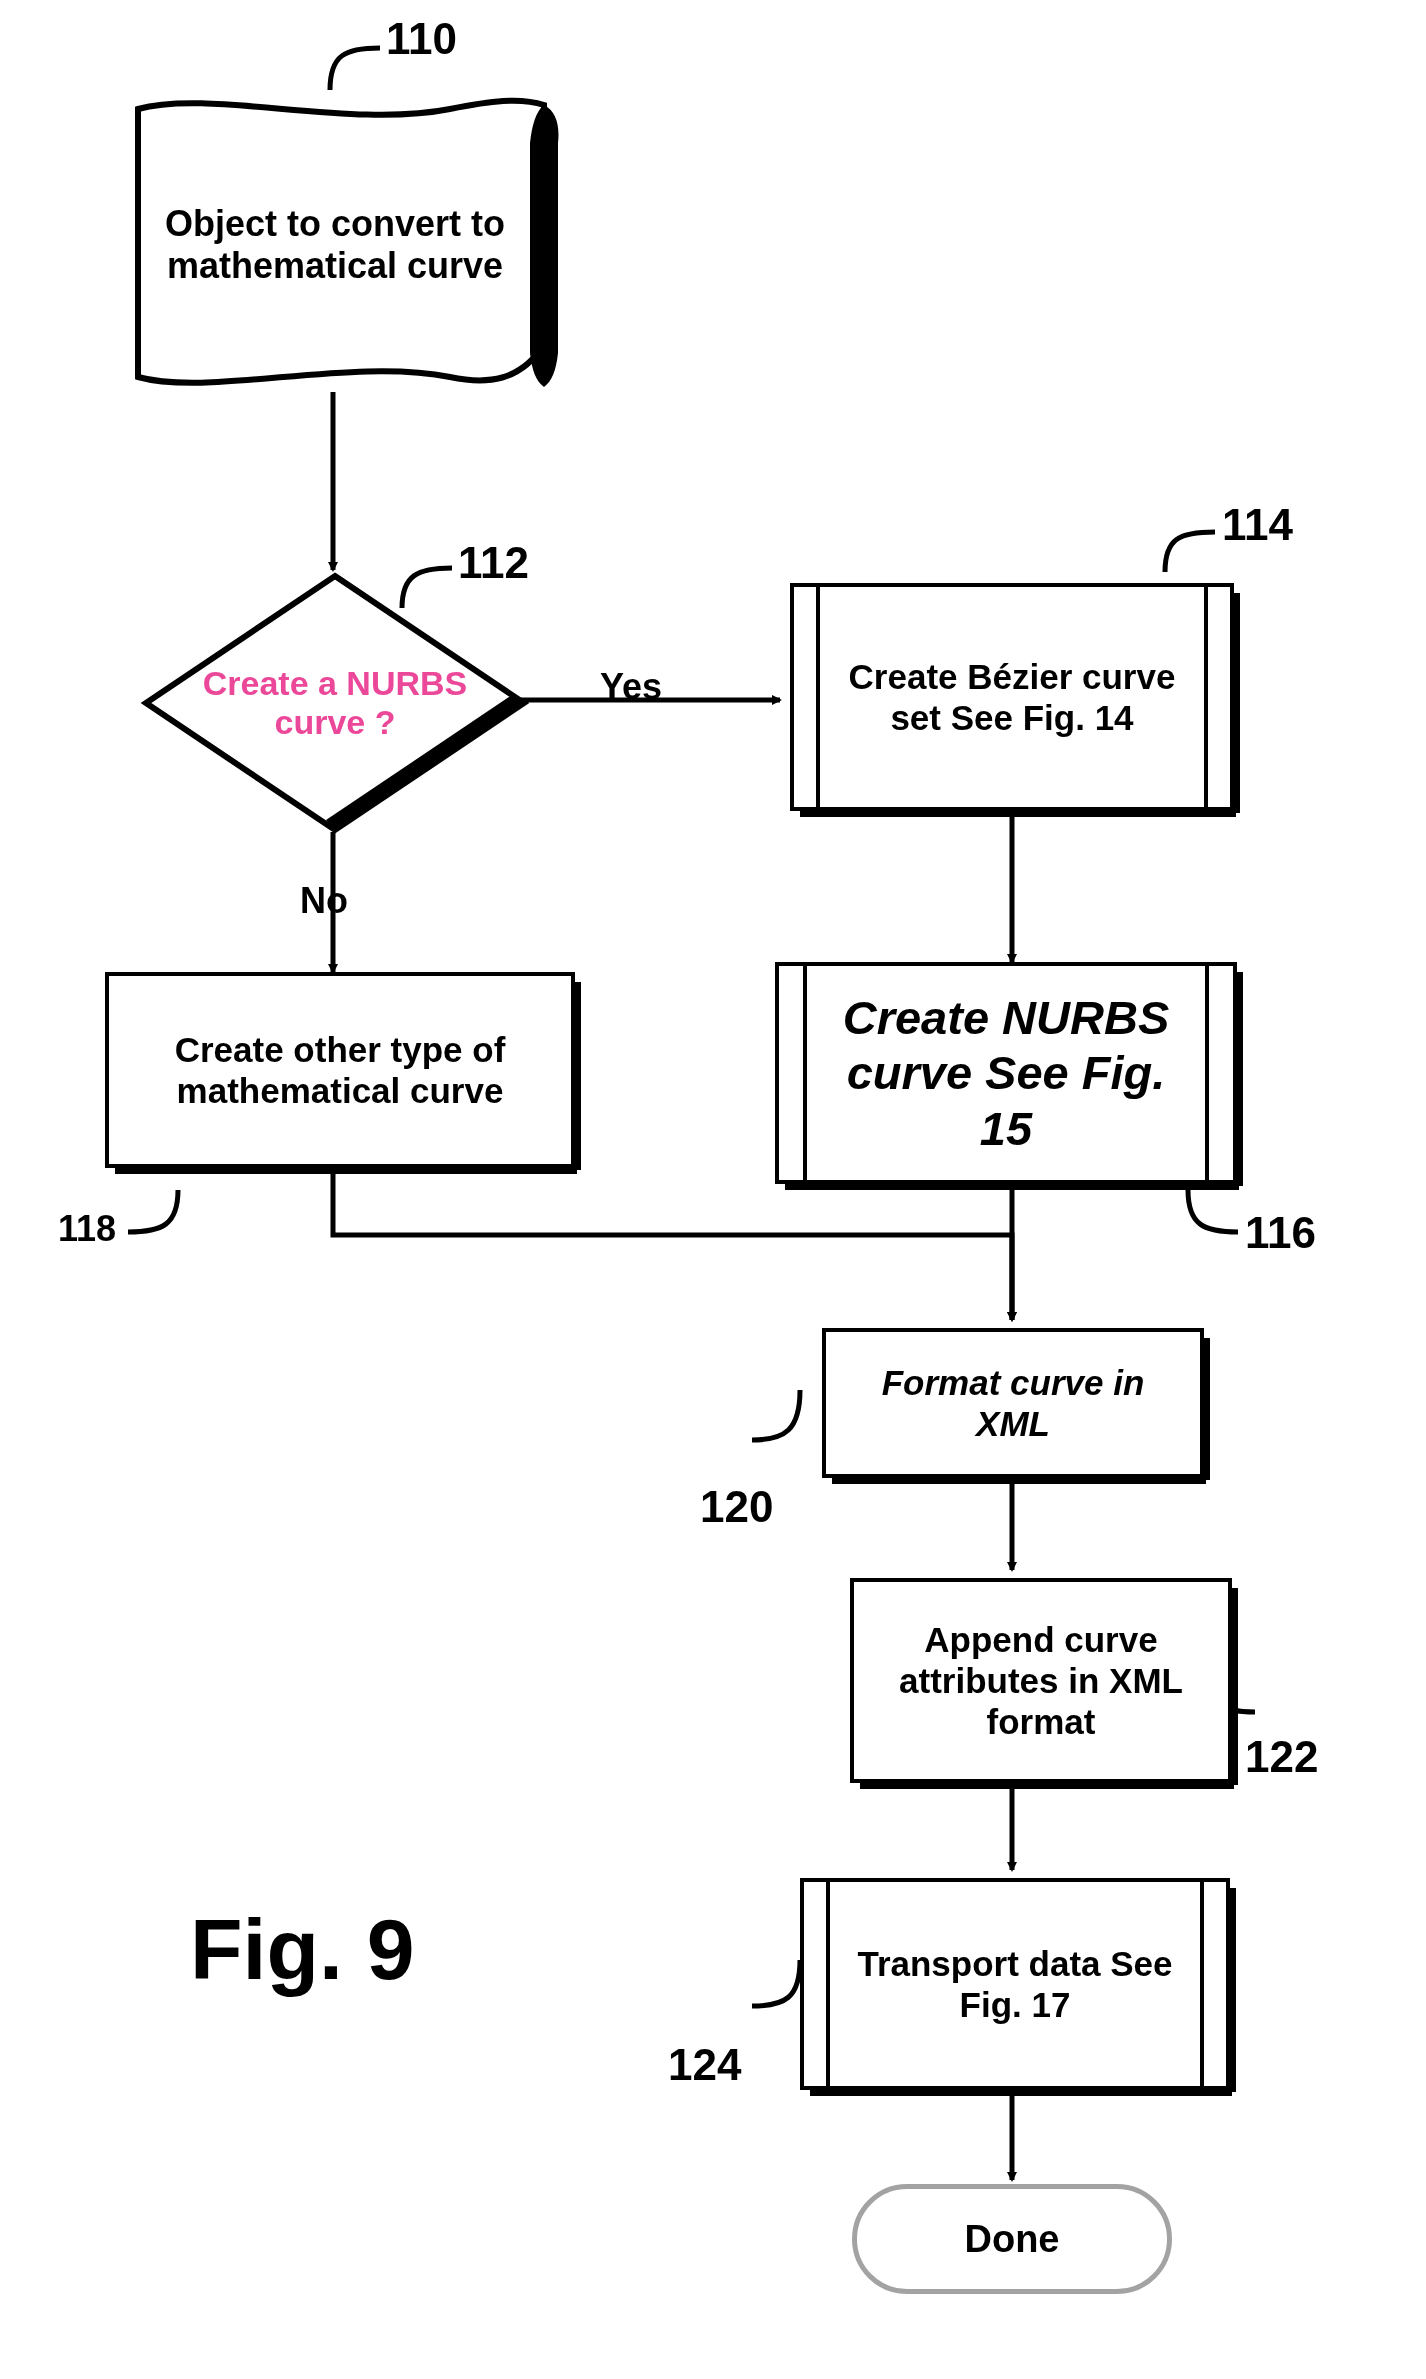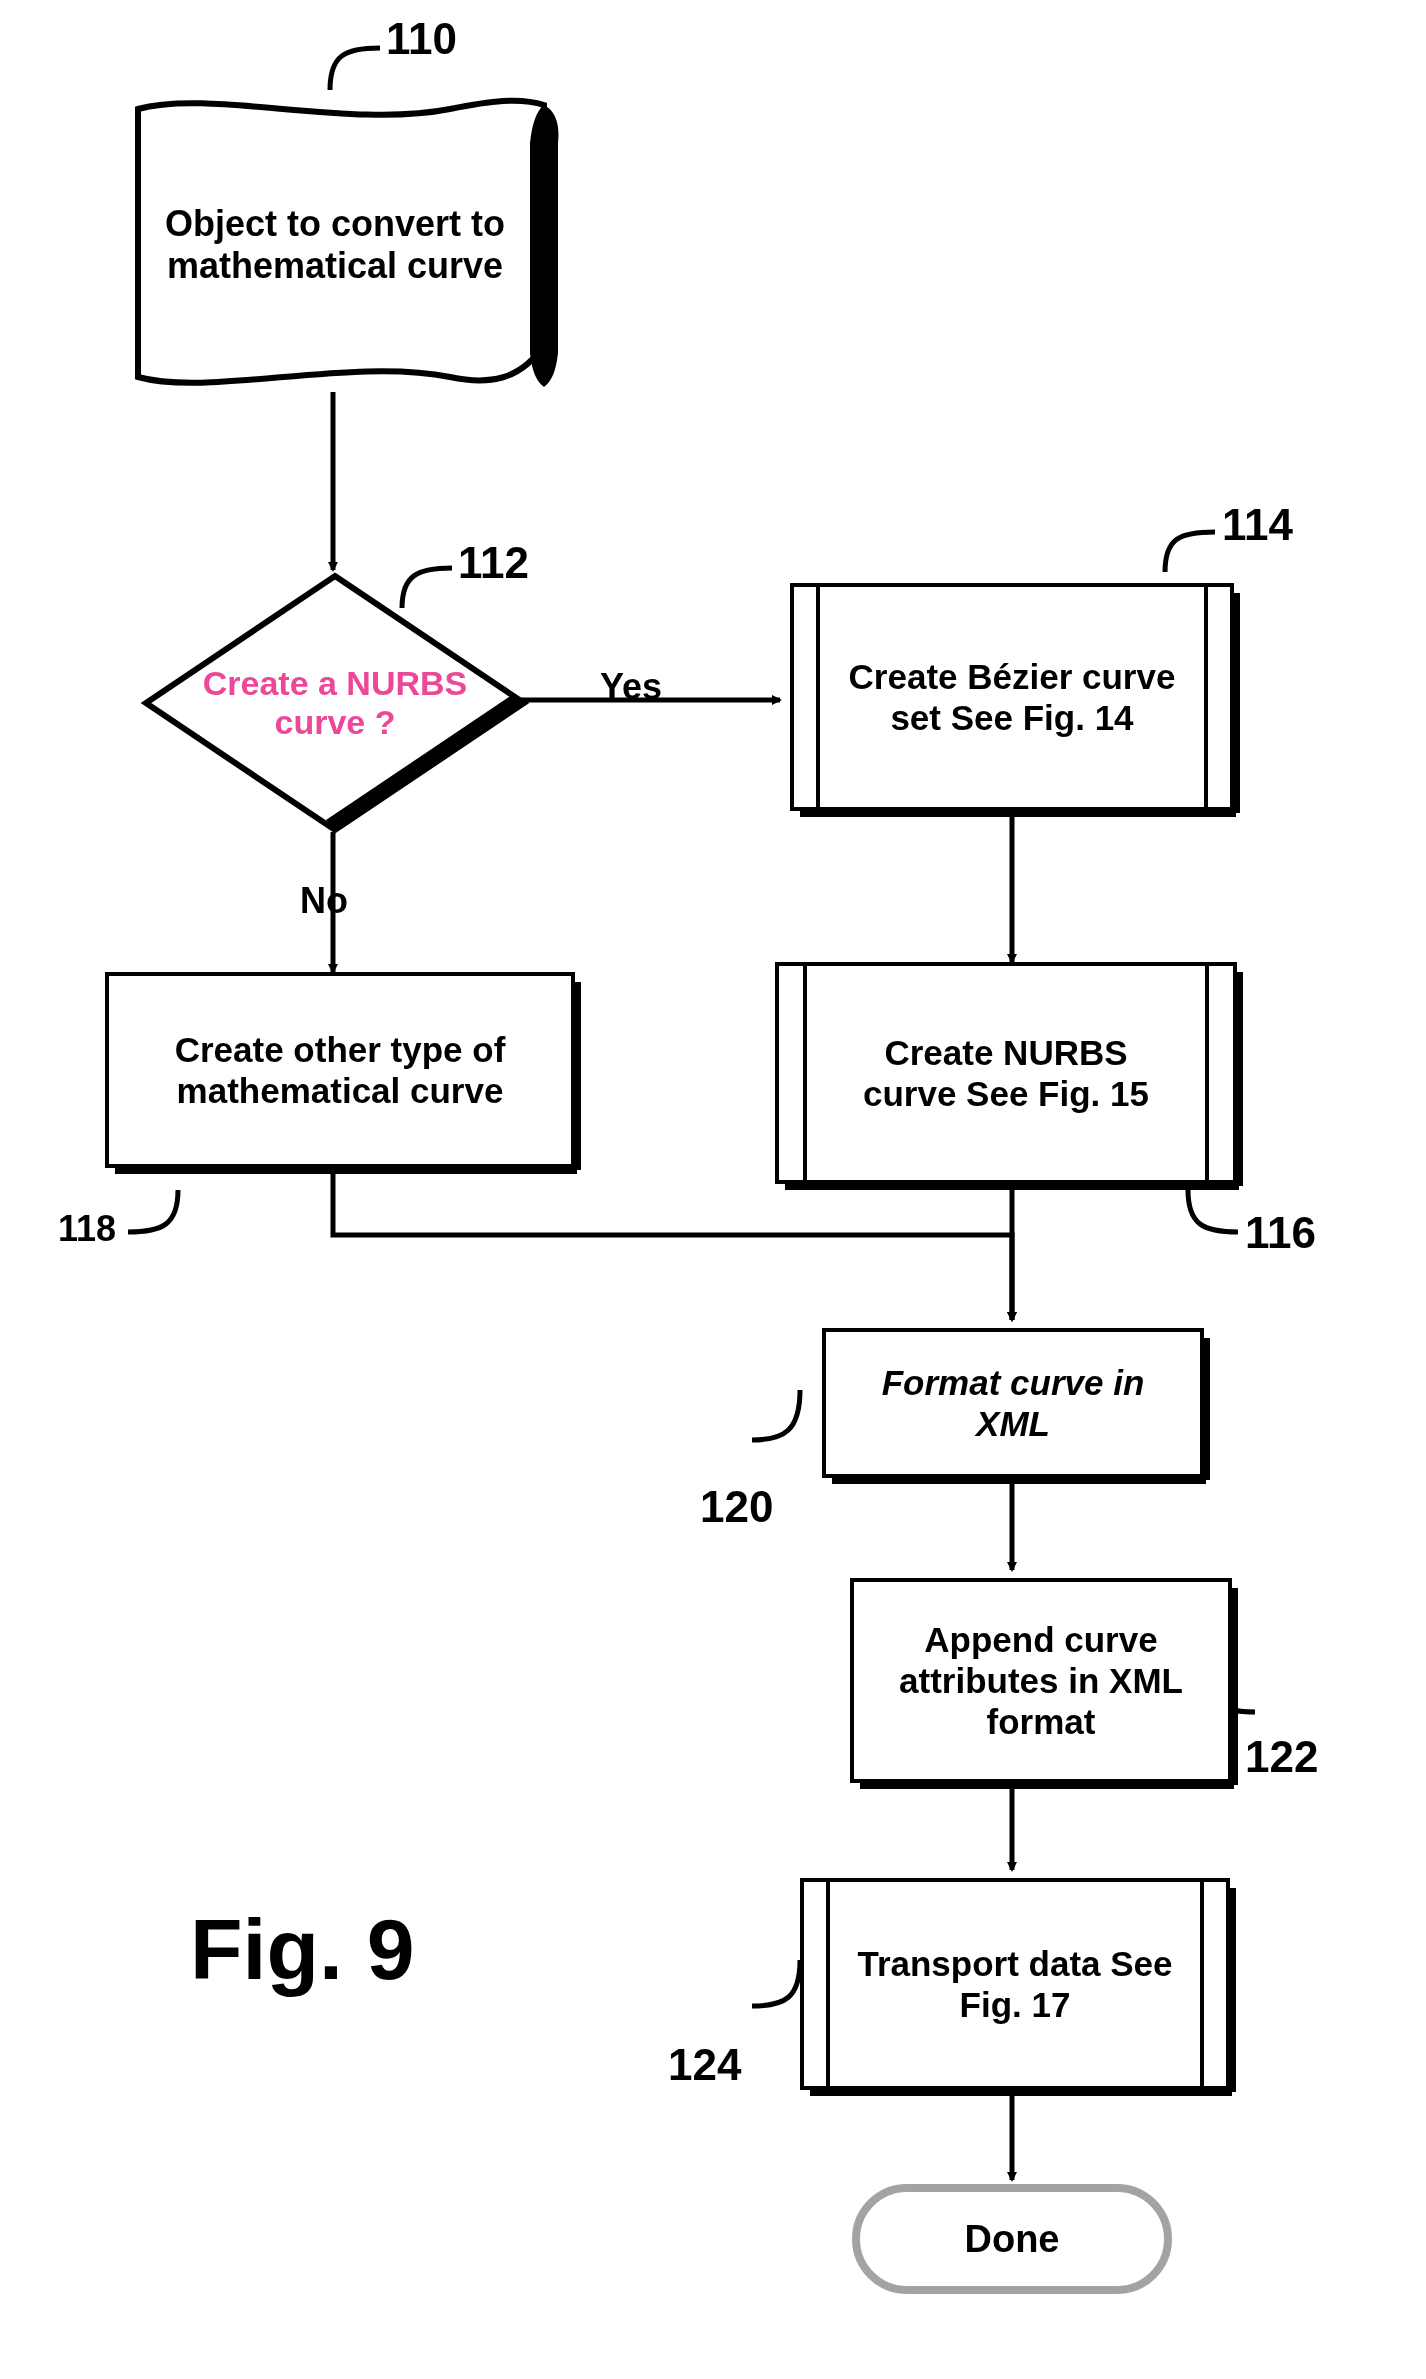--- a/index.html
+++ b/index.html
@@ -82,21 +82,21 @@
     align-items: center;
     justify-content: center;
     text-align: center;
     font-weight: bold;
     line-height: 1.14;
     color: #ec4899;
   }
   .terminator {
     position: absolute;
     box-sizing: border-box;
-    border: 8px solid #a3a3a3;
+    border: 5px solid #a3a3a3;
     border-radius: 70px;
     background: #fff;
     display: flex;
     align-items: center;
     justify-content: center;
     font-weight: bold;
     color: #000;
   }
   .ref-num {
     position: absolute;
@@ -191,21 +191,21 @@
     <div class="shadow-r"></div>
     <div class="rect-label" style="font-size:35px; padding:0 40px;">Create Bézier curve set See Fig. 14</div>
   </div>
   <div class="ref-num" style="left:1222px; top:500px; font-size:44px;">114</div>
 
   <div class="rect-box" style="left:775px; top:962px; width:462px; height:222px;">
     <div class="bar" style="left:24px;"></div>
     <div class="bar" style="right:24px;"></div>
     <div class="shadow-b"></div>
     <div class="shadow-r"></div>
-    <div class="rect-label" style="font-size:35px; padding:0 62px;">Create NURBS curve See Fig. 15</div>
+    <div class="rect-label" style="font-size:47px; padding:0 62px;font-style:italic;">Create NURBS curve See Fig. 15</div>
   </div>
   <div class="ref-num" style="left:1245px; top:1208px; font-size:44px;">116</div>
 
   <div class="rect-box" style="left:105px; top:972px; width:470px; height:196px;">
     <div class="shadow-b"></div>
     <div class="shadow-r"></div>
     <div class="rect-label" style="font-size:35px; padding:0 16px;">Create other type of mathematical curve</div>
   </div>
   <div class="ref-num" style="left:58px; top:1208px; font-size:36px;">118</div>
 

